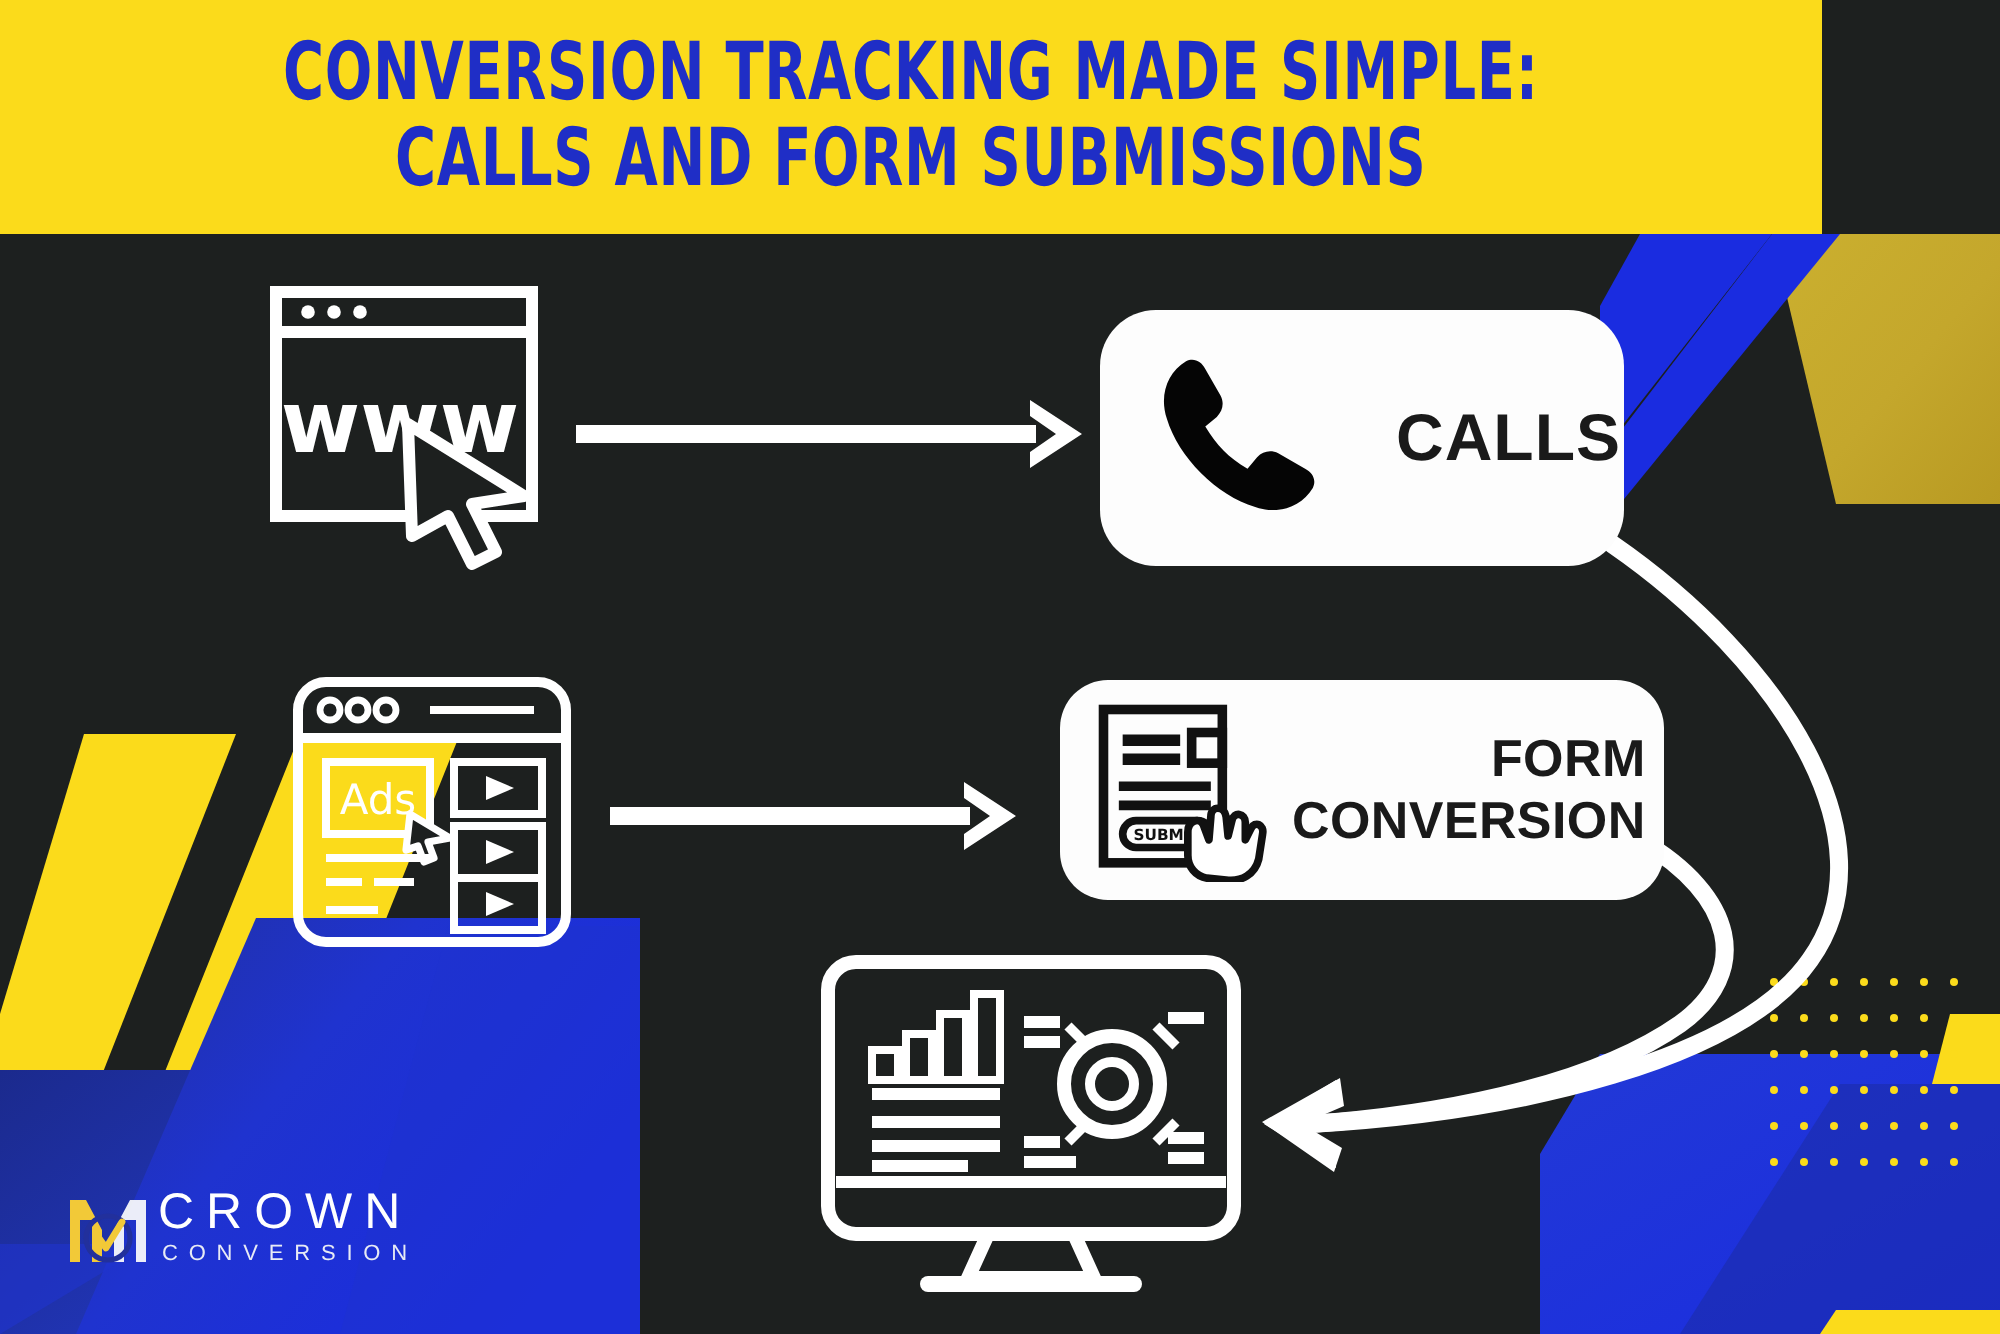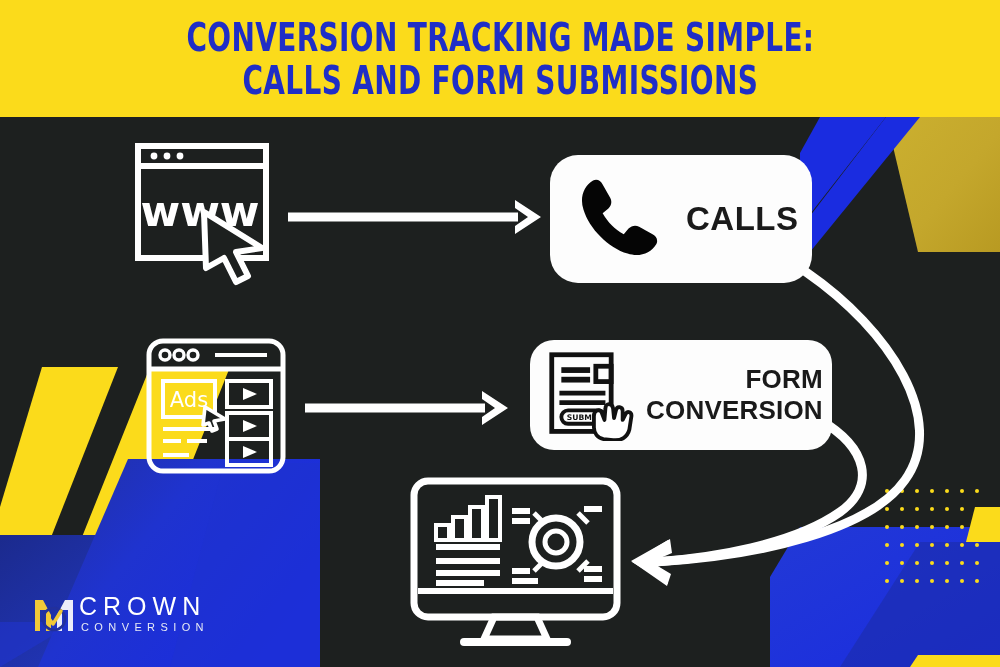--- a/index.html
+++ b/index.html
@@ -11,21 +11,21 @@
   }
   #canvas {
     position: relative;
     width: 1000px; height: 667px;
     background: #1d201f;
     overflow: hidden;
   }
 
   
   #header {
-    position: absolute; left: 0; top: 0; width: 1000px; height: 117px;
+    position: absolute; left: 0; top: 0; width: 911px; height: 117px;
     background: #fbdb1b;
     z-index: 40;
     display: flex; flex-direction: column;
     align-items: center; justify-content: center;
   }
   .title-line {
     color: #1f2ec6;
     font-family: "DejaVu Sans", sans-serif;
     font-weight: bold;
     font-size: 35px;
@@ -71,21 +71,21 @@
   #card-calls { left: 550px; top: 155px; width: 262px; height: 128px; }
   #card-form  { left: 530px; top: 340px; width: 302px; height: 110px; border-radius: 24px; }
 
   .card-label {
     color: #1a1a1a;
     font-family: "Liberation Sans", sans-serif;
     font-weight: bold;
   }
   #calls-label {
     font-size: 33px; letter-spacing: 0.5px;
-    margin-left: 20px;
+    margin-left: 32px;
   }
   #form-label {
     font-size: 26px; line-height: 1.18; text-align: right;
     margin-left: 6px; letter-spacing: 0.2px;
   }
 
   
   .svgbox { position: absolute; z-index: 18; }
   #icon-www   { left: 132px; top: 140px;  width: 165px; height: 160px; }
   #icon-ads   { left: 145px; top: 337px;  width: 145px; height: 140px; }

